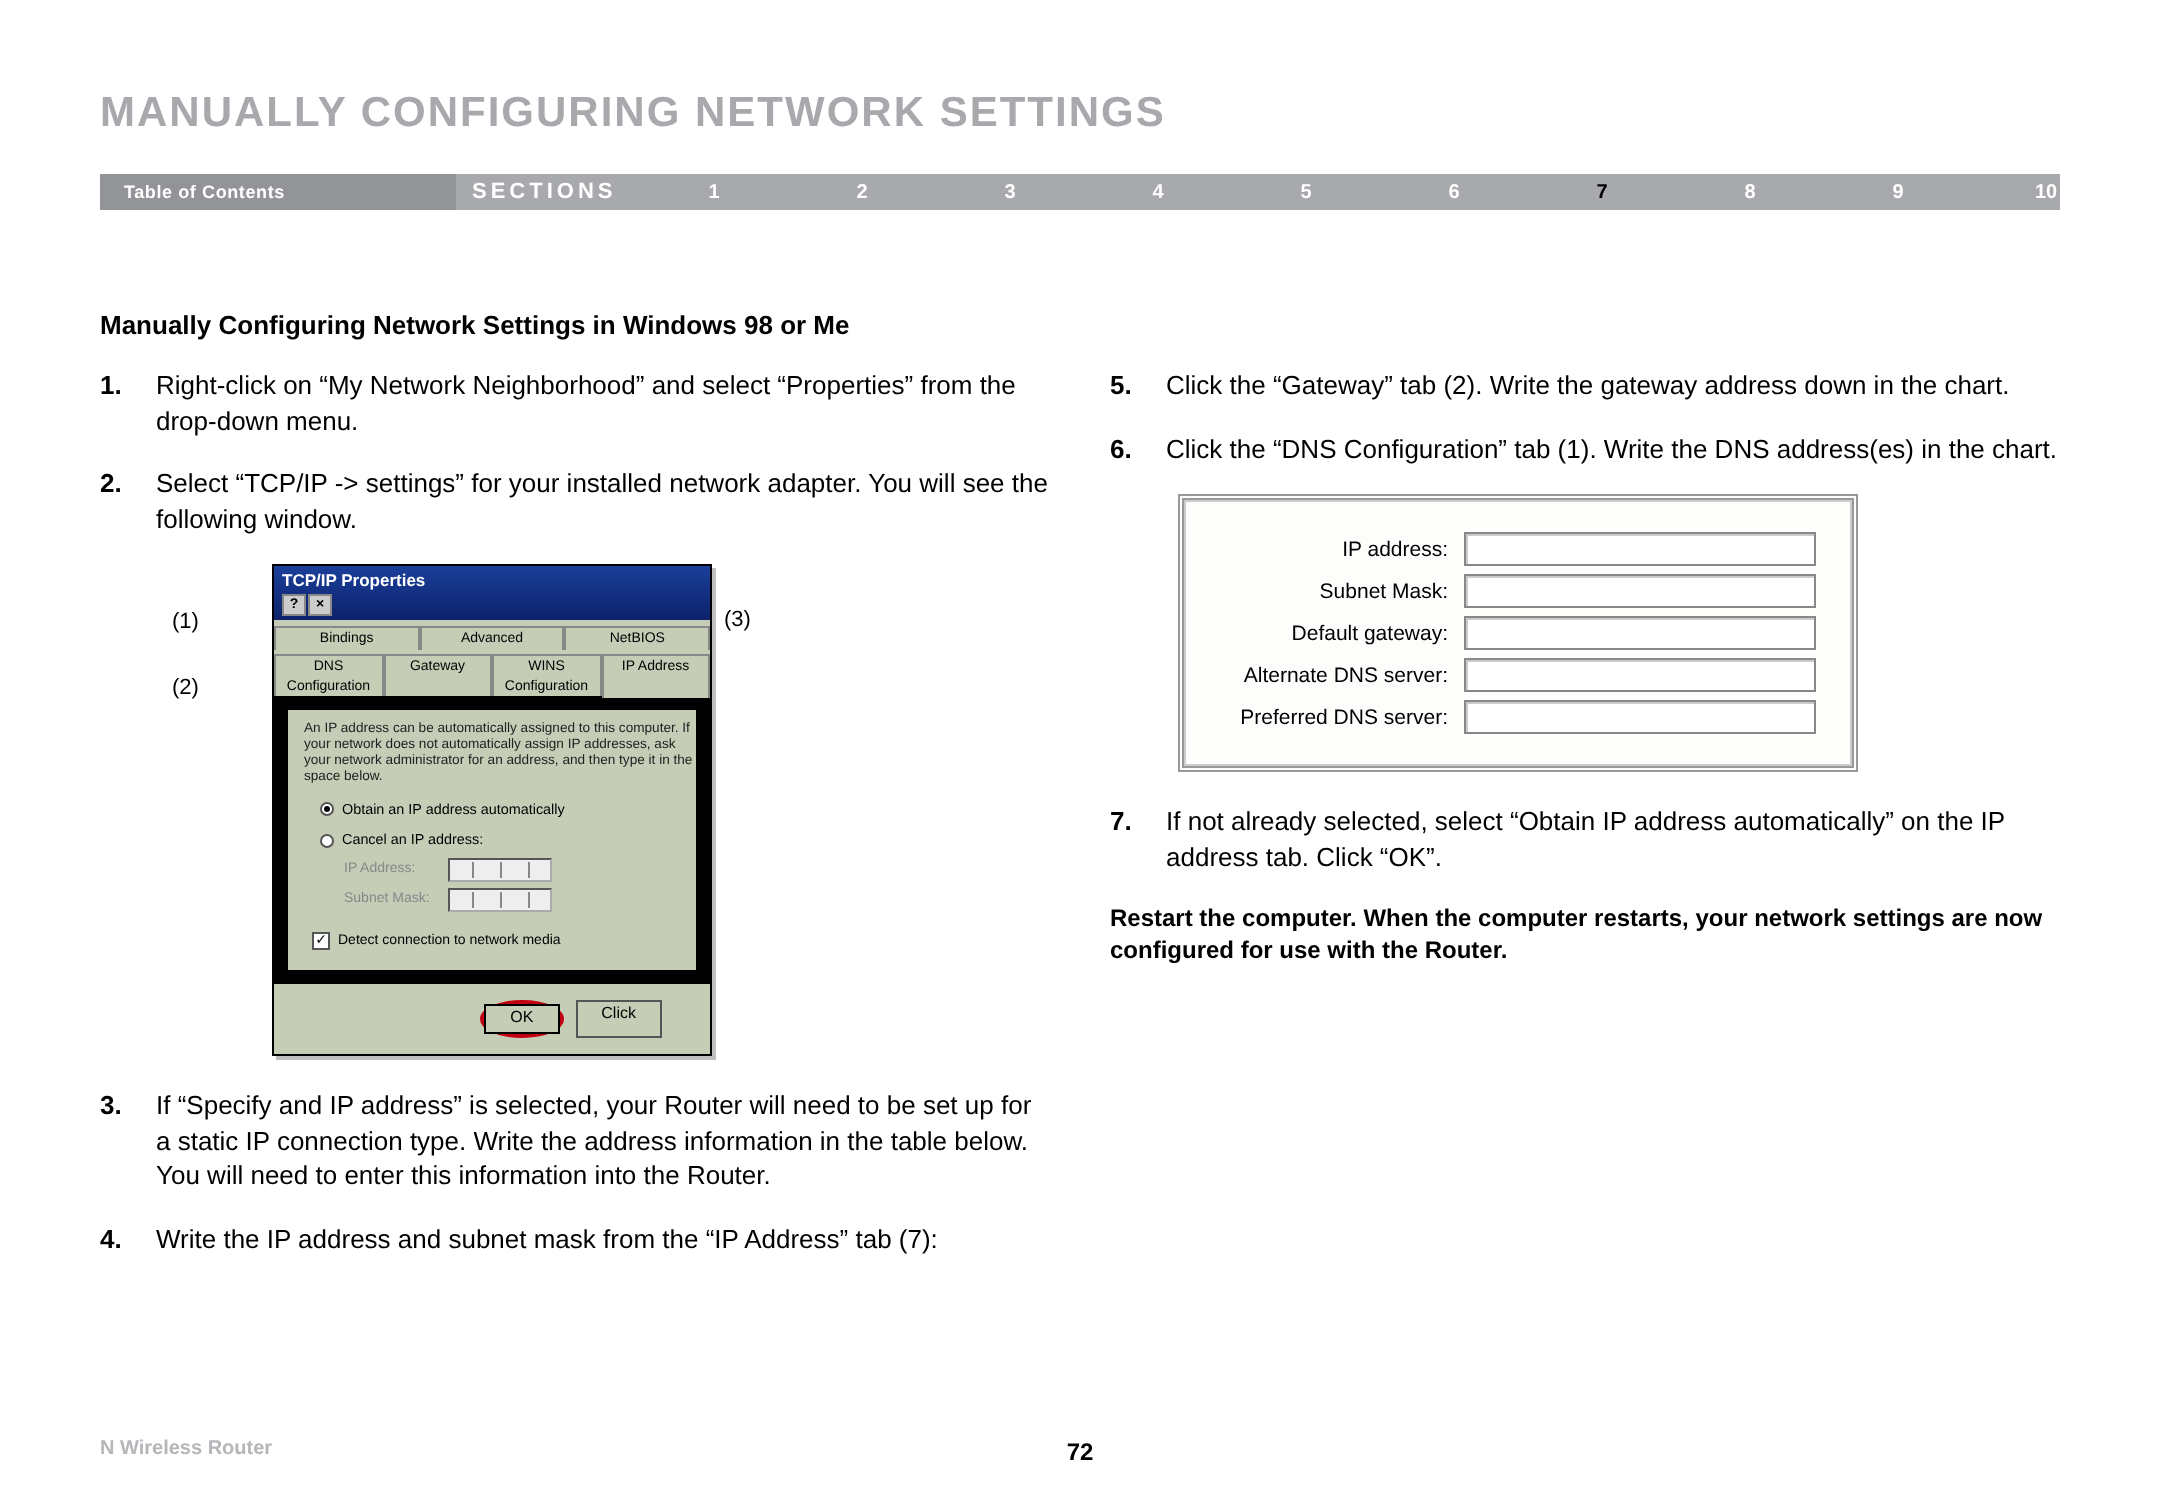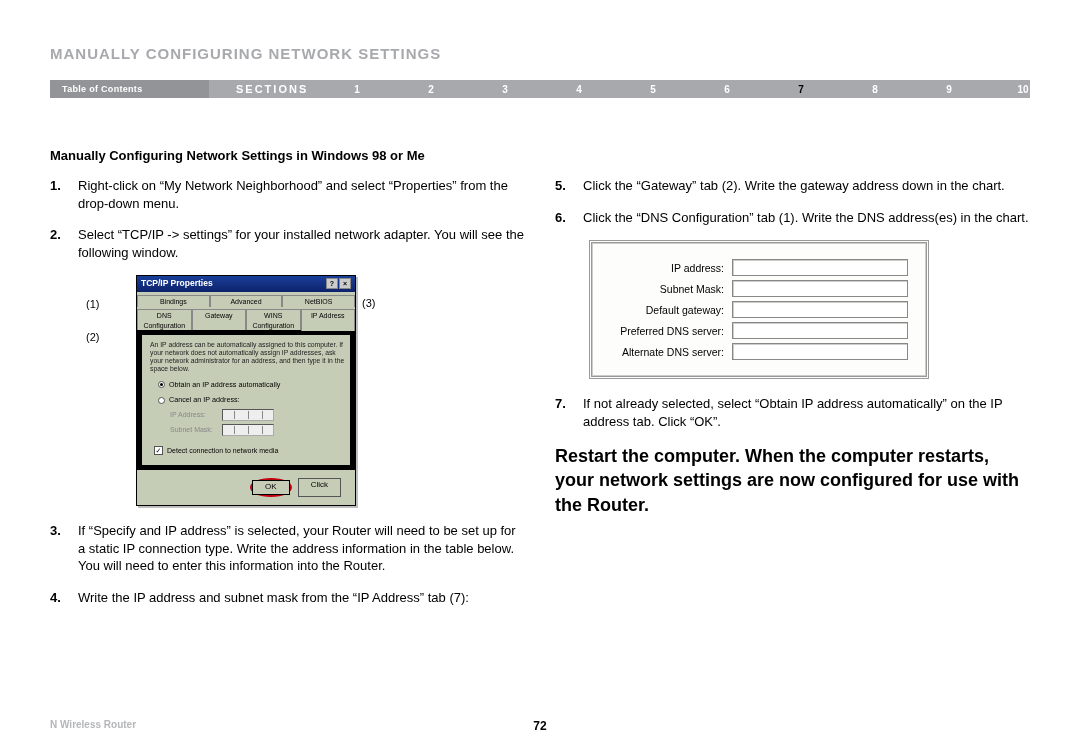--- a/index.html
+++ b/index.html
@@ -8,21 +8,21 @@
     background: #fff;
     width: 1080px;
     height: 756px;
     position: relative;
     color: #000;
   }
   .page {
     padding: 45px 50px 0 50px;
   }
   .title {
-    font-size: 15px;
+    font-size: 21px;
     font-weight: bold;
     color: #a8a9ad;
     letter-spacing: 1px;
     margin-bottom: 18px;
   }
   .navbar {
     height: 18px;
     background: #a8a9ad;
     display: flex;
     align-items: center;
@@ -40,21 +40,21 @@
     color: #fff;
     font-weight: bold;
     letter-spacing: 2px;
     padding: 0 18px 0 10px;
     font-size:11px;
     text-align:right;
   }
   .bar-dark {
     position:absolute;
     left:0; top:0; bottom:0;
-    width:159px;
+    width:178px;
     background: #939498;
     display:flex;
     align-items:center;
   }
   .nav-num {
     flex: 0 0 auto;
     width: 74px;
     text-align: center;
     font-weight: bold;
     cursor:pointer;
@@ -85,21 +85,21 @@
     margin-bottom: 14px;
   }
   .num {
     font-weight: bold;
     width: 28px;
     flex-shrink:0;
   }
   .txt { flex:1; }
   .restart {
     font-weight: bold;
-    font-size:18px;
+    font-size:12px;
     margin-top:12px;
     margin-left:0px;
   }
 
   
   .figwrap {
     display:flex;
     align-items:flex-start;
     margin: 6px 0 16px 36px;
   }
@@ -123,44 +123,45 @@
     font-size: 8px;
   }
   .tcpip-title {
     background: linear-gradient(#1a3f9a,#0d226a);
     color:#fff;
     font-weight:bold;
     padding:2px 4px;
     font-size:8.5px;
     display:flex;
     justify-content:space-between;
+    flex-direction:column;
   }
   .title-btns { display:flex; gap:1px; }
   .tbtn { width:12px;height:11px;background:#ccc;border:1px solid #888;font-size:7px;text-align:center;line-height:9px;color:#000;}
   .tabrow { display:flex; background:#c6cdb7; border-bottom:0; padding-top:2px;}
   .tab { border:1px solid #888; border-bottom:none; background:#c6cdb7;padding:1px 4px; font-size:7px;flex:1;text-align:center;position:relative;top:1px;}
   .tab.sel { background:#c6cdb7; z-index:2;}
   .tabbody {
-    border:5px solid #000000;
+    border:7px solid #000000;
     background:#c6cdb7;
     padding:6px 0 10px 8px;
     position:relative;
   }
   .tiny { font-size:6.8px; line-height:1.2; color:#222;}
   .radio { display:flex;align-items:center;gap:4px;margin:6px 0 2px 8px;font-size:7.2px;}
   .rbullet{width:7px;height:7px;border-radius:50%;border:1px solid #555;background:#fff;display:inline-flex;align-items:center;justify-content:center;}
   .rbullet.on::after{content:"";width:3px;height:3px;background:#000;border-radius:50%;}
   .ipfields{margin:4px 0 6px 20px;font-size:7px;color:#888;}
   .iprow{display:flex;align-items:center;margin:3px 0;}
   .iprow span{width:52px;}
   .dots{border:1px inset #aaa;background:#eee;width:90px;height:12px;display:flex;align-items:center;justify-content:space-around;padding:0 4px;}
   .dots i{width:1px;height:8px;background:#888;}
   .chk{display:flex;align-items:center;gap:4px;margin:10px 0 0 4px;font-size:7px;}
   .chkbox{width:9px;height:9px;border:1px solid #555;background:#fff;text-align:center;line-height:7px;font-size:7px;}
-  .btnrow{display:flex;justify-content:flex-end;gap:6px;padding:8px 14px;text-align:center;}
+  .btnrow{display:flex;justify-content:flex-end;gap:6px;padding:8px 24px;text-align:center;}
   .winbtn{border:1px solid #555;background:#c6cdb7;padding:1px 12px;font-size:8px;}
   .okring{border:2px solid #c3000f;border-radius:50%;padding:0;display:inline-flex;}
   .okring .winbtn{border:1px solid #000;}
 
   
   .iptable {
     border:3px double #999;
     background:#fdfdfb;
     width:340px;
     padding:12px 18px;
@@ -323,25 +324,25 @@
           </div>
         <div class="row">
             <span class="lbl">Subnet Mask:</span>
             <span class="fld"></span>
           </div>
         <div class="row">
             <span class="lbl">Default gateway:</span>
             <span class="fld"></span>
           </div>
         <div class="row">
+            <span class="lbl">Alternate DNS server:</span>
+            <span class="fld"></span>
+          </div>
+        <div class="row">
             <span class="lbl">Preferred DNS server:</span>
-            <span class="fld"></span>
-          </div>
-        <div class="row">
-            <span class="lbl">Alternate DNS server:</span>
             <span class="fld"></span>
           </div>
       </div>
 
       <ol class="steps">
         <li>
             <span class="num">7.</span>
             <span class="txt">If not already selected, select “Obtain IP address automatically” on the IP address tab. Click “OK”.</span>
           </li>
       </ol>

